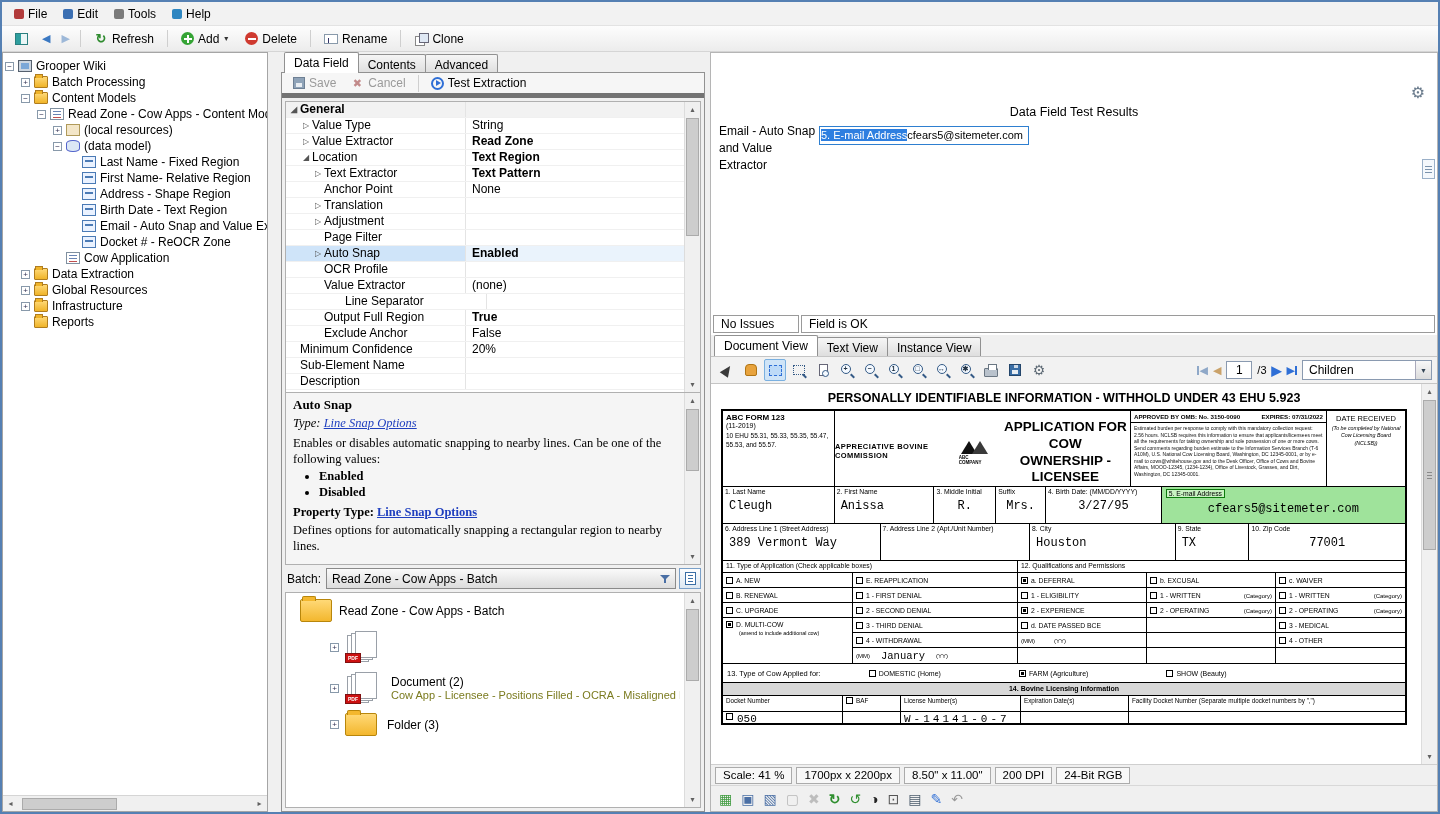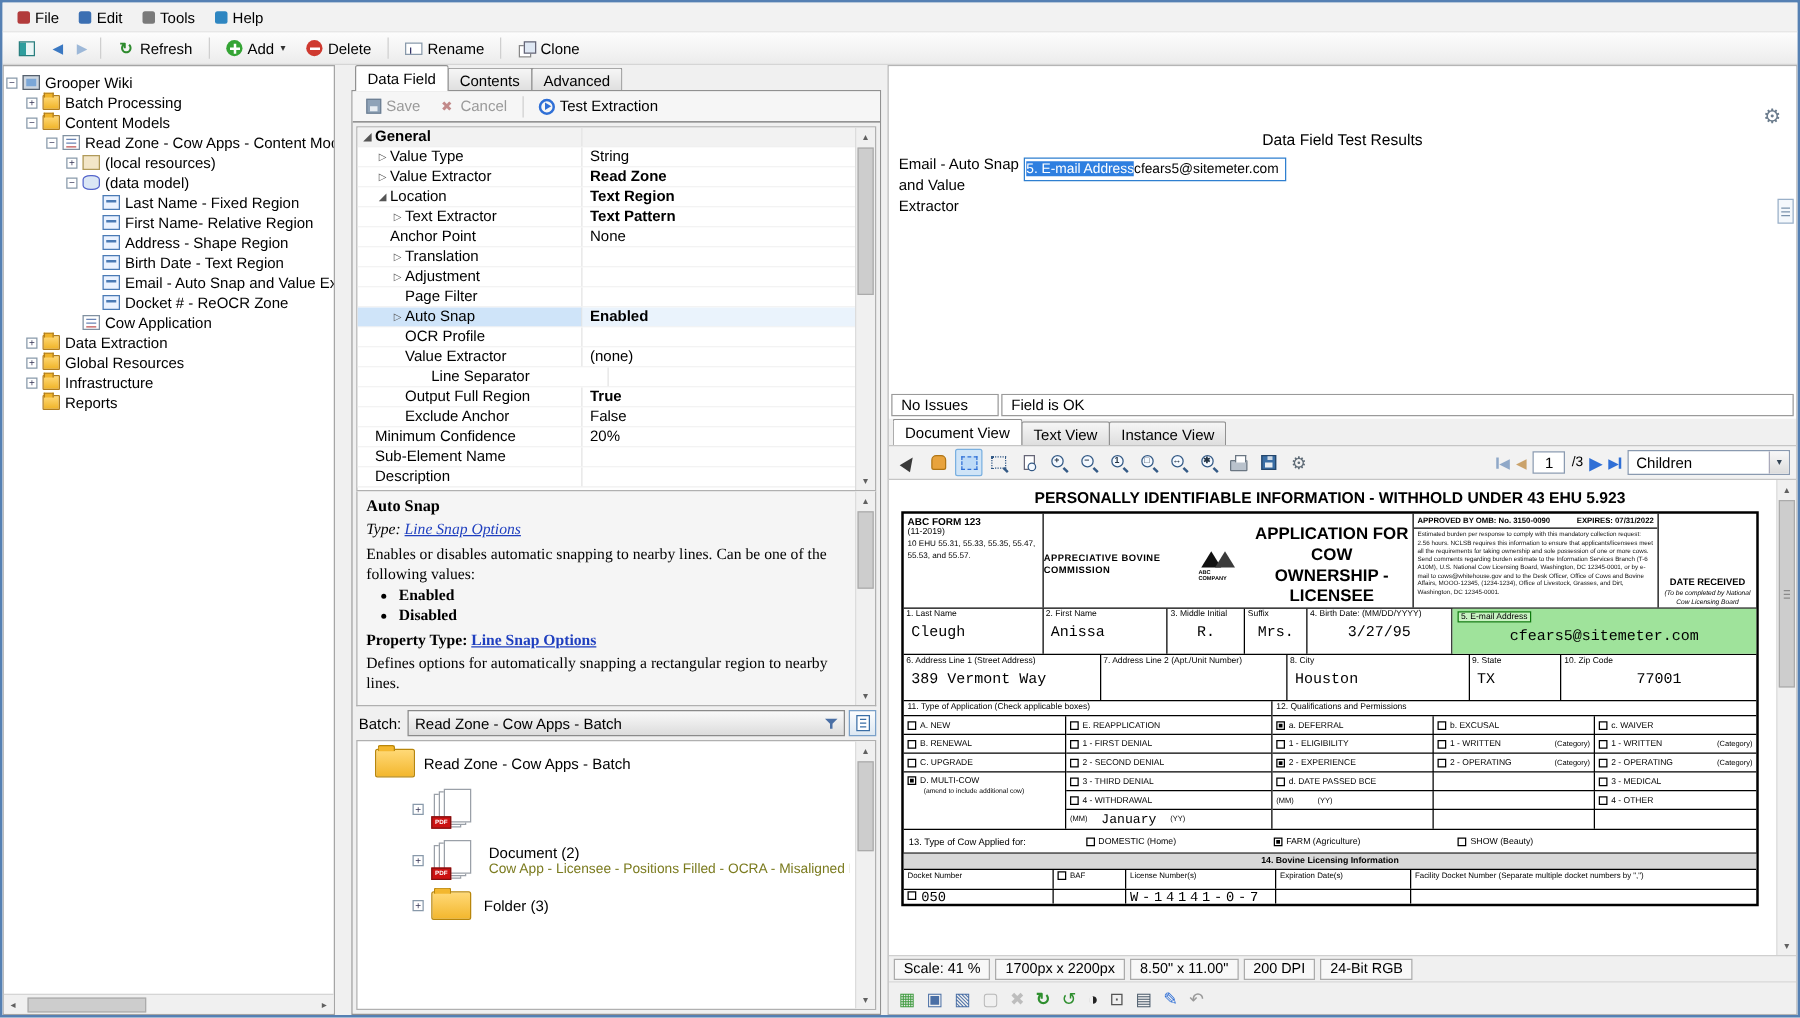--- a/index.html
+++ b/index.html
@@ -58,21 +58,21 @@
 .hscroll{position:absolute;left:0;right:0;bottom:0;height:16px;background:#f0f0f0;border-top:1px solid #d5d5d5;display:flex;align-items:center;}
 .hthumb{width:95px;height:12px;background:#cdcdcd;border:1px solid #ababab;margin-left:4px;}
 .sb-btn{width:15px;height:15px;font-size:8px;color:#606060;display:inline-flex;align-items:center;justify-content:center;}
 .hscroll .sb-btn.right{margin-left:auto;}
 
 .tabstrip{display:flex;align-items:flex-end;height:21px;padding-left:3px;flex:none;background:#f0f0f0;}
 .tab{height:19px;padding:3px 9px 0;border:1px solid #919191;border-bottom:none;border-radius:2px 2px 0 0;background:linear-gradient(#f6f6f6,#dedede);margin-right:-1px;font-size:12px;position:relative;}
 .tab.active{height:21px;background:#fff;z-index:3;}
 .tabbody{flex:1;border:1px solid #919191;background:#f0f0f0;display:flex;flex-direction:column;overflow:hidden;margin-top:-1px;z-index:1;}
 
-.actionbar{height:25px;display:flex;align-items:center;background:#f6f6f6;border-bottom:1px solid #737373;padding:0 6px;gap:4px;flex:none;}
+.actionbar{height:25px;display:flex;align-items:center;background:#f6f6f6;border-bottom:5px solid #737373;padding:0 6px;gap:4px;flex:none;}
 .abtn{display:flex;align-items:center;gap:4px;padding:2px 5px;}
 .abtn.disabled{color:#9a9a9a;}
 .aico{display:inline-flex;width:14px;height:14px;position:relative;align-items:center;justify-content:center;}
 .ic-save{width:12px;height:12px;background:#8fa3b8;border:1px solid #6e8094;position:relative;}
 .ic-save::before{content:"";position:absolute;left:2px;bottom:1px;right:2px;height:4px;background:#e8edf2;}
 .ic-cancel::before{content:"✖";color:#c28a8a;font-size:11px;}
 .ic-test-extraction{width:13px;height:13px;border:2px solid #2f6fd6;border-radius:50%;position:relative;}
 .ic-test-extraction::before{content:"";position:absolute;left:3px;top:1px;border-left:5px solid #2f6fd6;border-top:3.5px solid transparent;border-bottom:3.5px solid transparent;}
 .pgwrap{height:292px;background:#fff;border:1px solid #b0b0b0;margin:3px 3px 0;position:relative;display:flex;flex:none;overflow:hidden;}
 .pgrows{flex:1;overflow:hidden;}
@@ -187,21 +187,21 @@
 .logo{display:flex;flex-direction:column;align-items:center;}
 .logo-tri{position:relative;width:32px;height:14px;}
 .logo-tri::before{content:"";position:absolute;left:2px;bottom:0;border-left:8px solid transparent;border-right:8px solid transparent;border-bottom:13px solid #111;}
 .logo-tri::after{content:"";position:absolute;left:13px;bottom:0;border-left:8px solid transparent;border-right:8px solid transparent;border-bottom:13px solid #3a3a3a;}
 .logo-cap{font-size:4.5px;font-weight:bold;margin-top:1px;}
 .apptitle{font-weight:bold;font-size:13.5px;text-align:center;line-height:1.25;}
 .fh3{width:196px;border-right:1px solid #000;display:flex;flex-direction:column;overflow:hidden;}
 .fh3 .omb{display:flex;justify-content:space-between;font-weight:bold;font-size:6.2px;padding:2px 3px;border-bottom:1px solid #000;white-space:nowrap;}
 .fh3 .burden{font-size:5px;line-height:1.3;padding:2px 3px;color:#111;}
 .fh4{flex:1;padding:3px 2px;text-align:center;}
-.fh4 .dr{font-weight:bold;font-size:7.5px;margin-top:47px;}
+.fh4 .dr{font-weight:normal;font-size:7.5px;}
 .fh4 .drn{font-size:5.3px;font-style:italic;margin-top:2px;line-height:1.4;}
 .frow{display:flex;border-bottom:1px solid #000;height:37px;}
 .fcell{border-right:1px solid #000;display:flex;flex-direction:column;overflow:hidden;}
 .fcell:last-child{border-right:none;}
 .flabel{font-size:6.8px;padding:1px 0 0 2px;white-space:nowrap;}
 .fvalue{font-family:"Liberation Mono","DejaVu Sans Mono",monospace;font-size:12px;padding:4px 0 0 6px;white-space:nowrap;}
 .fvalue.ctr{text-align:center;padding-left:0;}
 .fcell.hl{background:#9fe39b;}
 .hl-label{display:inline-block;border:1px solid #0c7a0c;background:#c9f2c2;padding:0 2px;margin:1px 0 0 2px;font-size:6.8px;}
 .s1112{display:flex;border-bottom:1px solid #000;}
@@ -466,21 +466,21 @@
                 <div class="pg-val bold">Text Region</div>
               </div>
               <div class="pg-row">
                 <div class="pg-name" style="padding-left: 26px;">
                   <span class="pg-exp">▷</span>
                   <span>Text Extractor</span>
                 </div>
                 <div class="pg-val bold">Text Pattern</div>
               </div>
               <div class="pg-row">
-                <div class="pg-name" style="padding-left: 14px;">
+                <div class="pg-name" style="padding-left: 26px;">
                   <span class="pg-exp"></span>
                   <span>Anchor Point</span>
                 </div>
                 <div class="pg-val">None</div>
               </div>
               <div class="pg-row">
                 <div class="pg-name" style="padding-left: 26px;">
                   <span class="pg-exp">▷</span>
                   <span>Translation</span>
                 </div>

